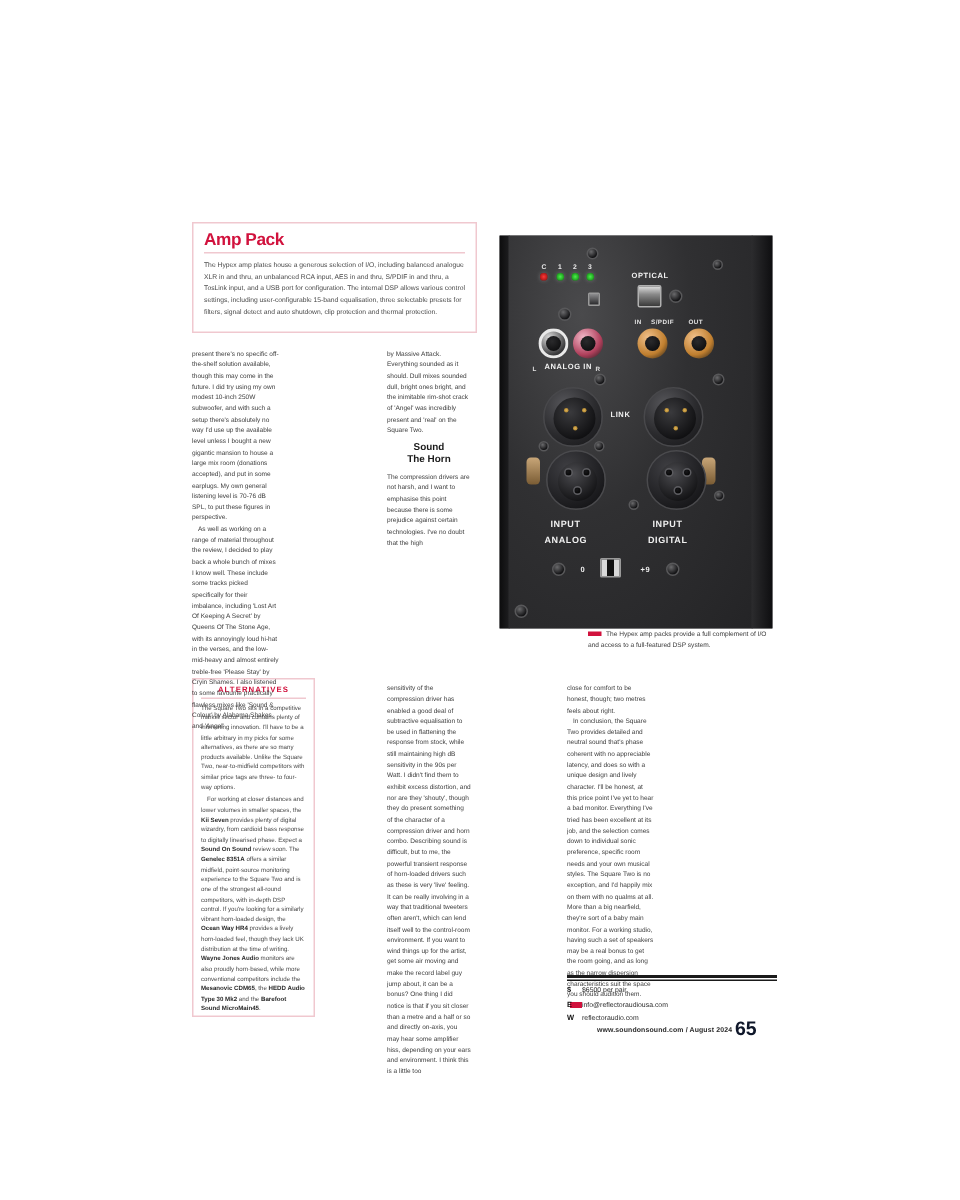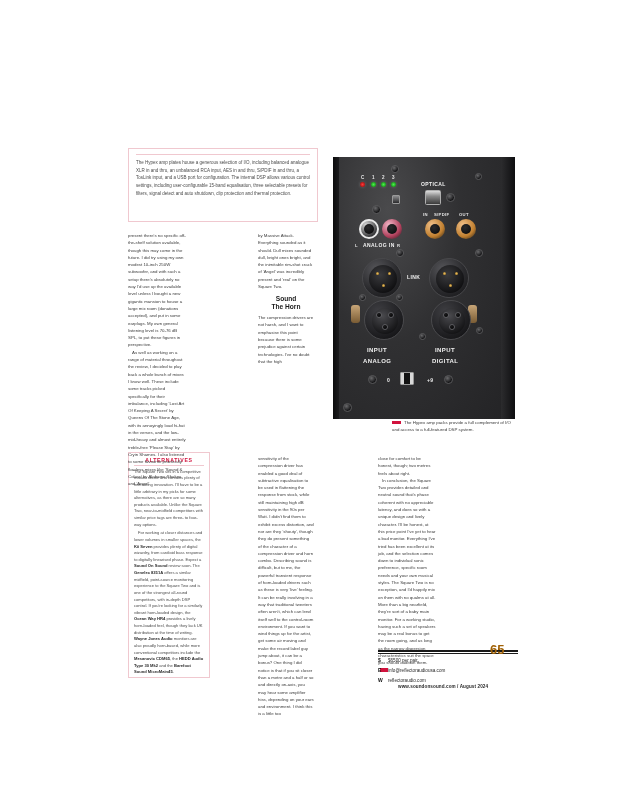--- a/index.html
+++ b/index.html
@@ -216,37 +216,38 @@
 
   
   .footer-url {
     position: absolute;
     left: 398px; top: 684px;
     font-size: 4.6px; font-weight: bold; color: #2a2a2a;
     letter-spacing: 0.1px;
   }
   .folio {
     position: absolute;
-    left: 490px; top: 642px;
-    font-size: 13px; font-weight: bold; color: #a16207;
+    left: 490px; top: 678px;
+    font-size: 13px; font-weight: bold; color: #0f172a;
   }
   .tail-mark {
     display: inline-block;
     width: 8px; height: 4px;
     background: #d1123d;
     margin-left: 2px;
     vertical-align: middle;
   }
 </style>
 </head>
 <body>
 
 <div class="page">
 
   <div class="amp-pack">
+    <div class="amp-pack-title">Amp Pack</div>
     <div class="amp-pack-rule"></div>
     <div class="amp-pack-body">The Hypex amp plates house a generous selection of I/O, including balanced analogue XLR in and thru, an unbalanced RCA input, AES in and thru, S/PDIF in and thru, a TosLink input, and a USB port for configuration. The internal DSP allows various control settings, including user-configurable 15-band equalisation, three selectable presets for filters, signal detect and auto shutdown, clip protection and thermal protection.</div>
   </div>
 
   <div class="photo">
     <div class="panel-edge-l"></div>
     <div class="panel-face">
 
       <div class="led-label" style="left:22px; top:18px;">C</div>
       <div class="led-label" style="left:33px; top:18px;">1</div>

